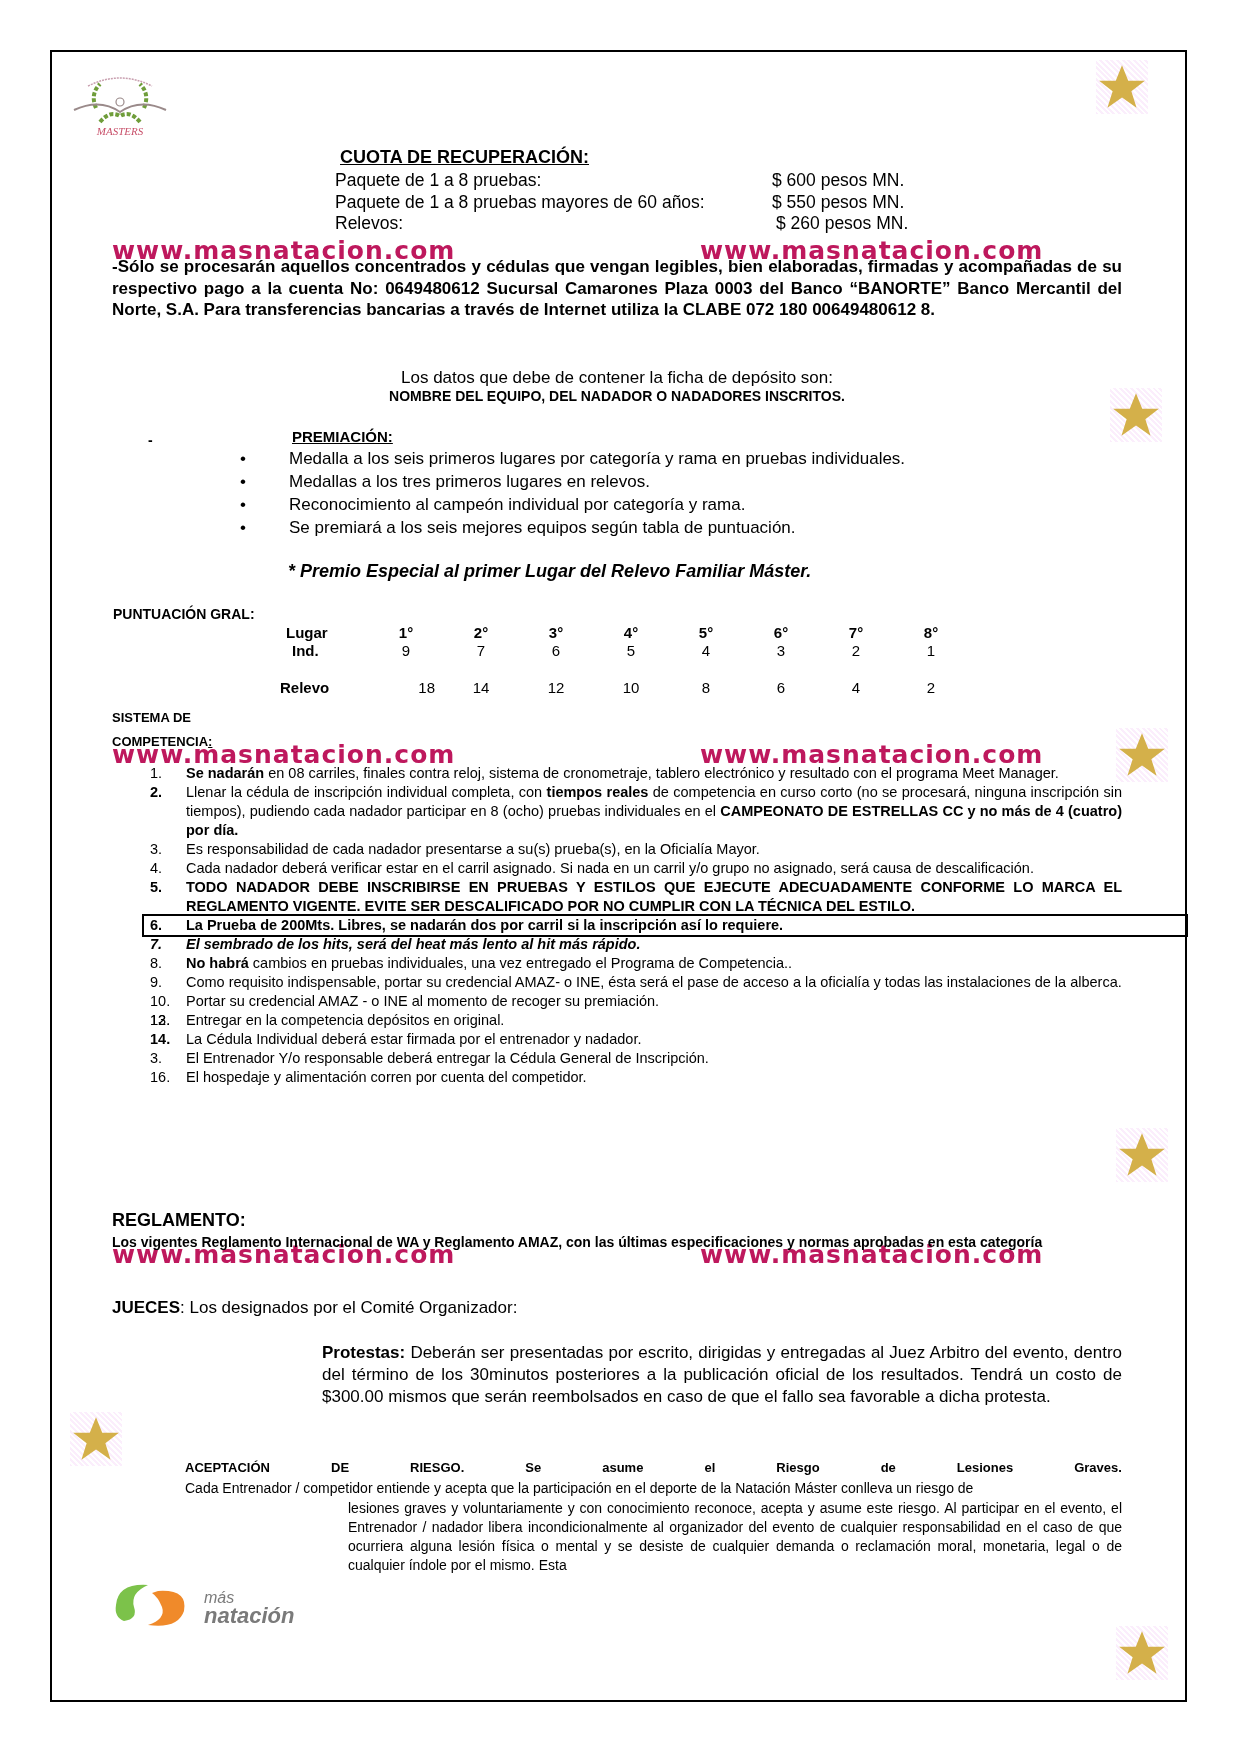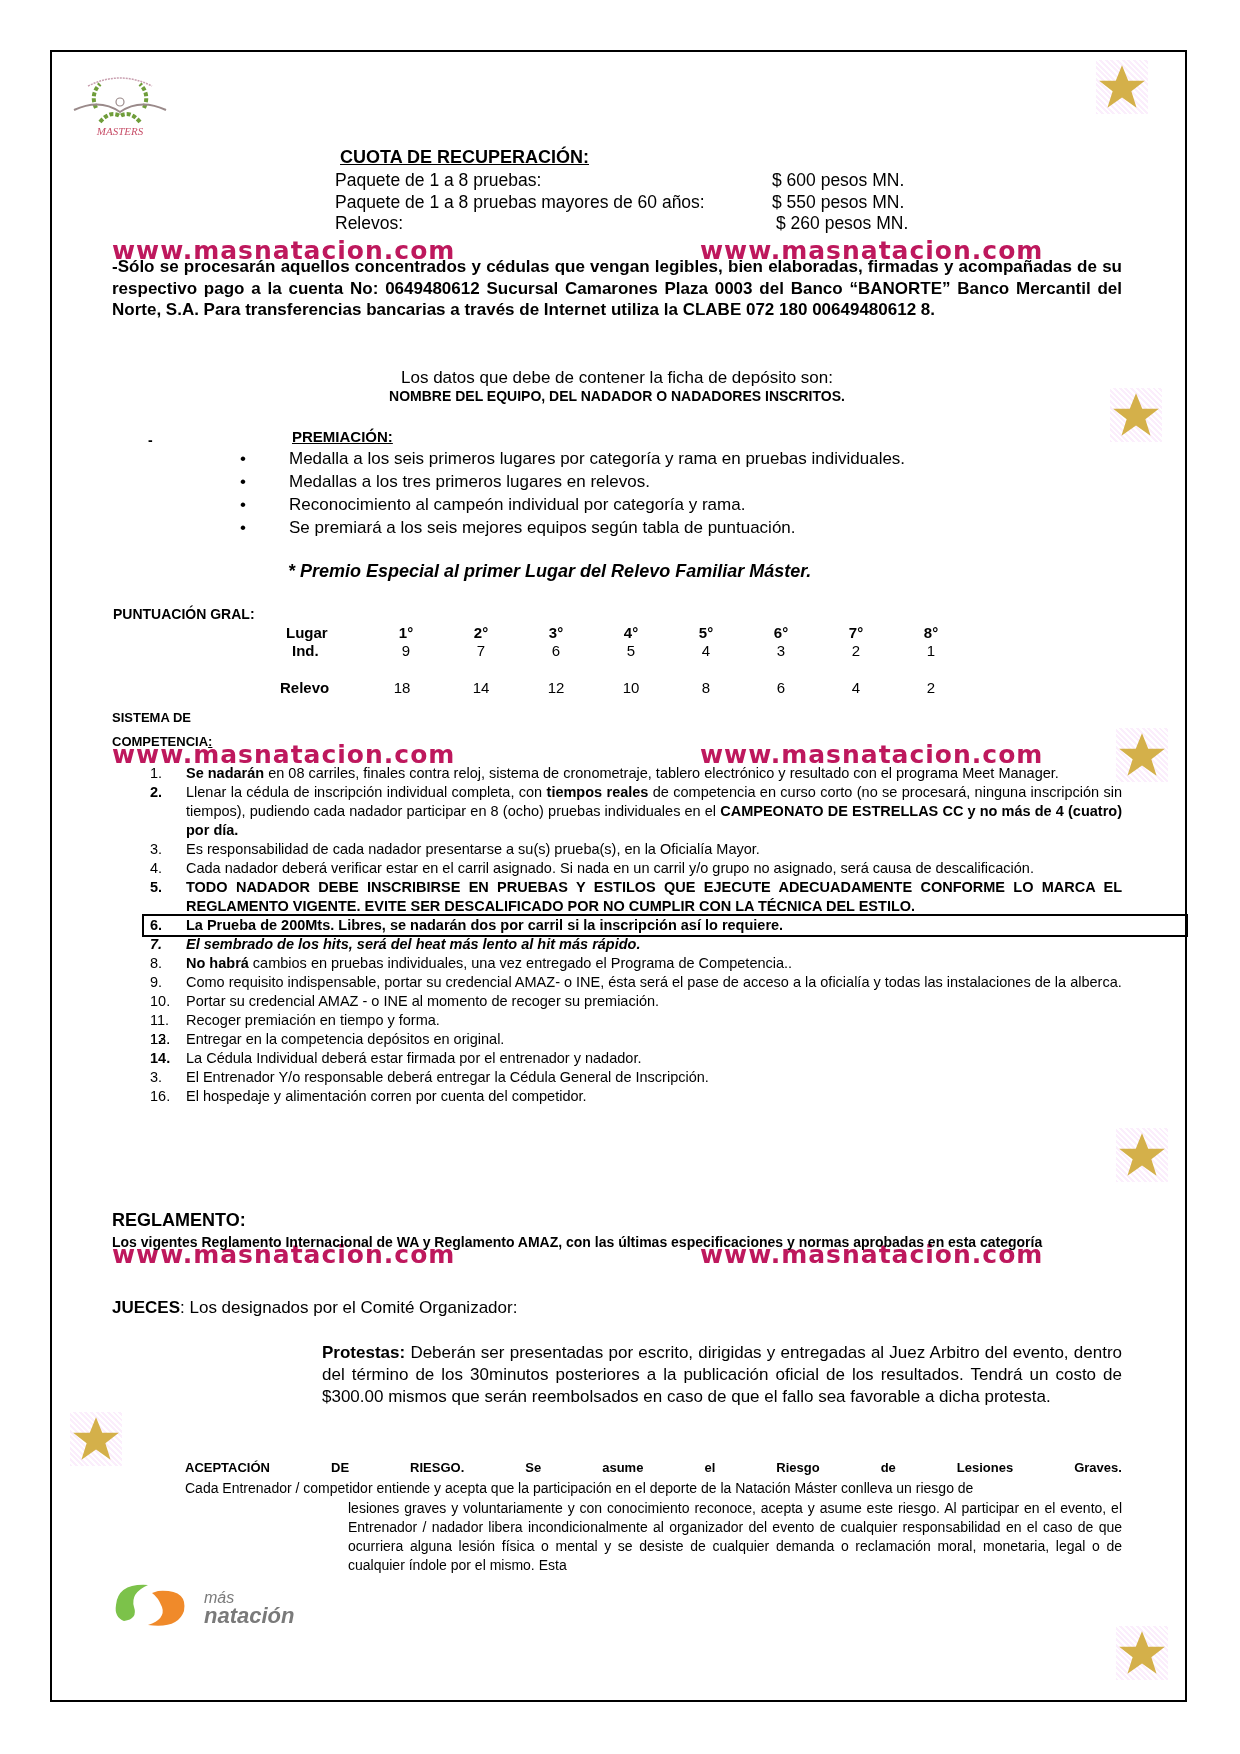--- a/index.html
+++ b/index.html
@@ -148,21 +148,21 @@
     <span style="left:171px;">7</span>
     <span style="left:246px;">6</span>
     <span style="left:321px;">5</span>
     <span style="left:396px;">4</span>
     <span style="left:471px;">3</span>
     <span style="left:546px;">2</span>
     <span style="left:621px;">1</span>
   </div>
   <div class="row" style="top:55px;">
     <span class="b" style="left:-10px;width:70px;text-align:left;">Relevo</span>
-    <span style="left:92px;">18</span>
+    <span style="left:105px;text-align:right;">18</span>
     <span style="left:171px;">14</span>
     <span style="left:246px;">12</span>
     <span style="left:321px;">10</span>
     <span style="left:396px;">8</span>
     <span style="left:471px;">6</span>
     <span style="left:546px;">4</span>
     <span style="left:621px;">2</span>
   </div>
 </div>
 
@@ -175,21 +175,20 @@
   <li><span class="num">1.</span><span class="b">Se nadarán</span><span> en 08 carriles, finales contra reloj, sistema de cronometraje,  tablero electrónico y resultado con el programa Meet Manager.</span></li>
   <li><span class="num b">2.</span><span>Llenar la cédula de inscripción individual completa, con </span><span class="b">tiempos reales</span><span> de competencia en curso corto  (no se procesará, ninguna inscripción sin tiempos), pudiendo cada nadador participar en 8 (ocho) pruebas individuales en el </span><span class="b">CAMPEONATO DE ESTRELLAS  CC y no más de 4 (cuatro) por día.</span></li>
   <li><span class="num">3.</span><span>Es responsabilidad de cada nadador presentarse a su(s) prueba(s), en la Oficialía Mayor.</span></li>
   <li><span class="num">4.</span><span>Cada nadador deberá verificar estar en el carril asignado. Si nada en un carril y/o grupo no asignado, será causa de descalificación.</span></li>
   <li class="b"><span class="num">5.</span><span class="ul">TODO NADADOR DEBE INSCRIBIRSE EN PRUEBAS Y ESTILOS QUE EJECUTE ADECUADAMENTE CONFORME LO MARCA EL REGLAMENTO VIGENTE. EVITE SER DESCALIFICADO POR NO CUMPLIR CON LA TÉCNICA DEL ESTILO.</span></li>
   <li class="b boxed"><span class="num" style="left:6px;">6.</span><span>La Prueba de 200Mts. Libres, se nadarán dos por carril si la inscripción así lo requiere.</span></li>
   <li class="b i"><span class="num">7.</span><span>El sembrado de los hits, será del</span><span class="ul"> heat más lento al hit más rápido</span><span>.</span></li>
   <li><span class="num">8.</span><span class="b">No habrá</span><span> cambios en pruebas individuales, una vez entregado el Programa de Competencia..</span></li>
   <li><span class="num">9.</span><span>Como requisito indispensable, portar su credencial AMAZ- o INE, ésta será el pase de acceso a la oficialía y todas las instalaciones de la alberca.</span></li>
   <li><span class="num">10.</span><span>Portar su  credencial AMAZ - o  INE al momento de recoger su premiación.</span></li>
-  <li><span class="num">11.</span><span>Recoger premiación en tiempo y forma.</span></li>
   <li><span class="num">12.</span></li>
   <li><span class="num">13.</span><span>Entregar en la competencia depósitos en original.</span></li>
   <li><span class="num b">14.</span><span> La Cédula Individual deberá estar firmada por el entrenador y nadador.</span></li>
   <li><span class="num">3.</span><span>El Entrenador Y/o responsable deberá entregar  la Cédula General de Inscripción.</span></li>
   <li><span class="num">16.</span><span>El hospedaje y alimentación corren por cuenta del competidor.</span></li>
 </ol>
 
 <div class="abs regl-title">REGLAMENTO:</div>
 <div class="abs regl-text">Los vigentes Reglamento Internacional de WA y Reglamento AMAZ, con las últimas especificaciones y normas aprobadas en esta categoría</div>
 

